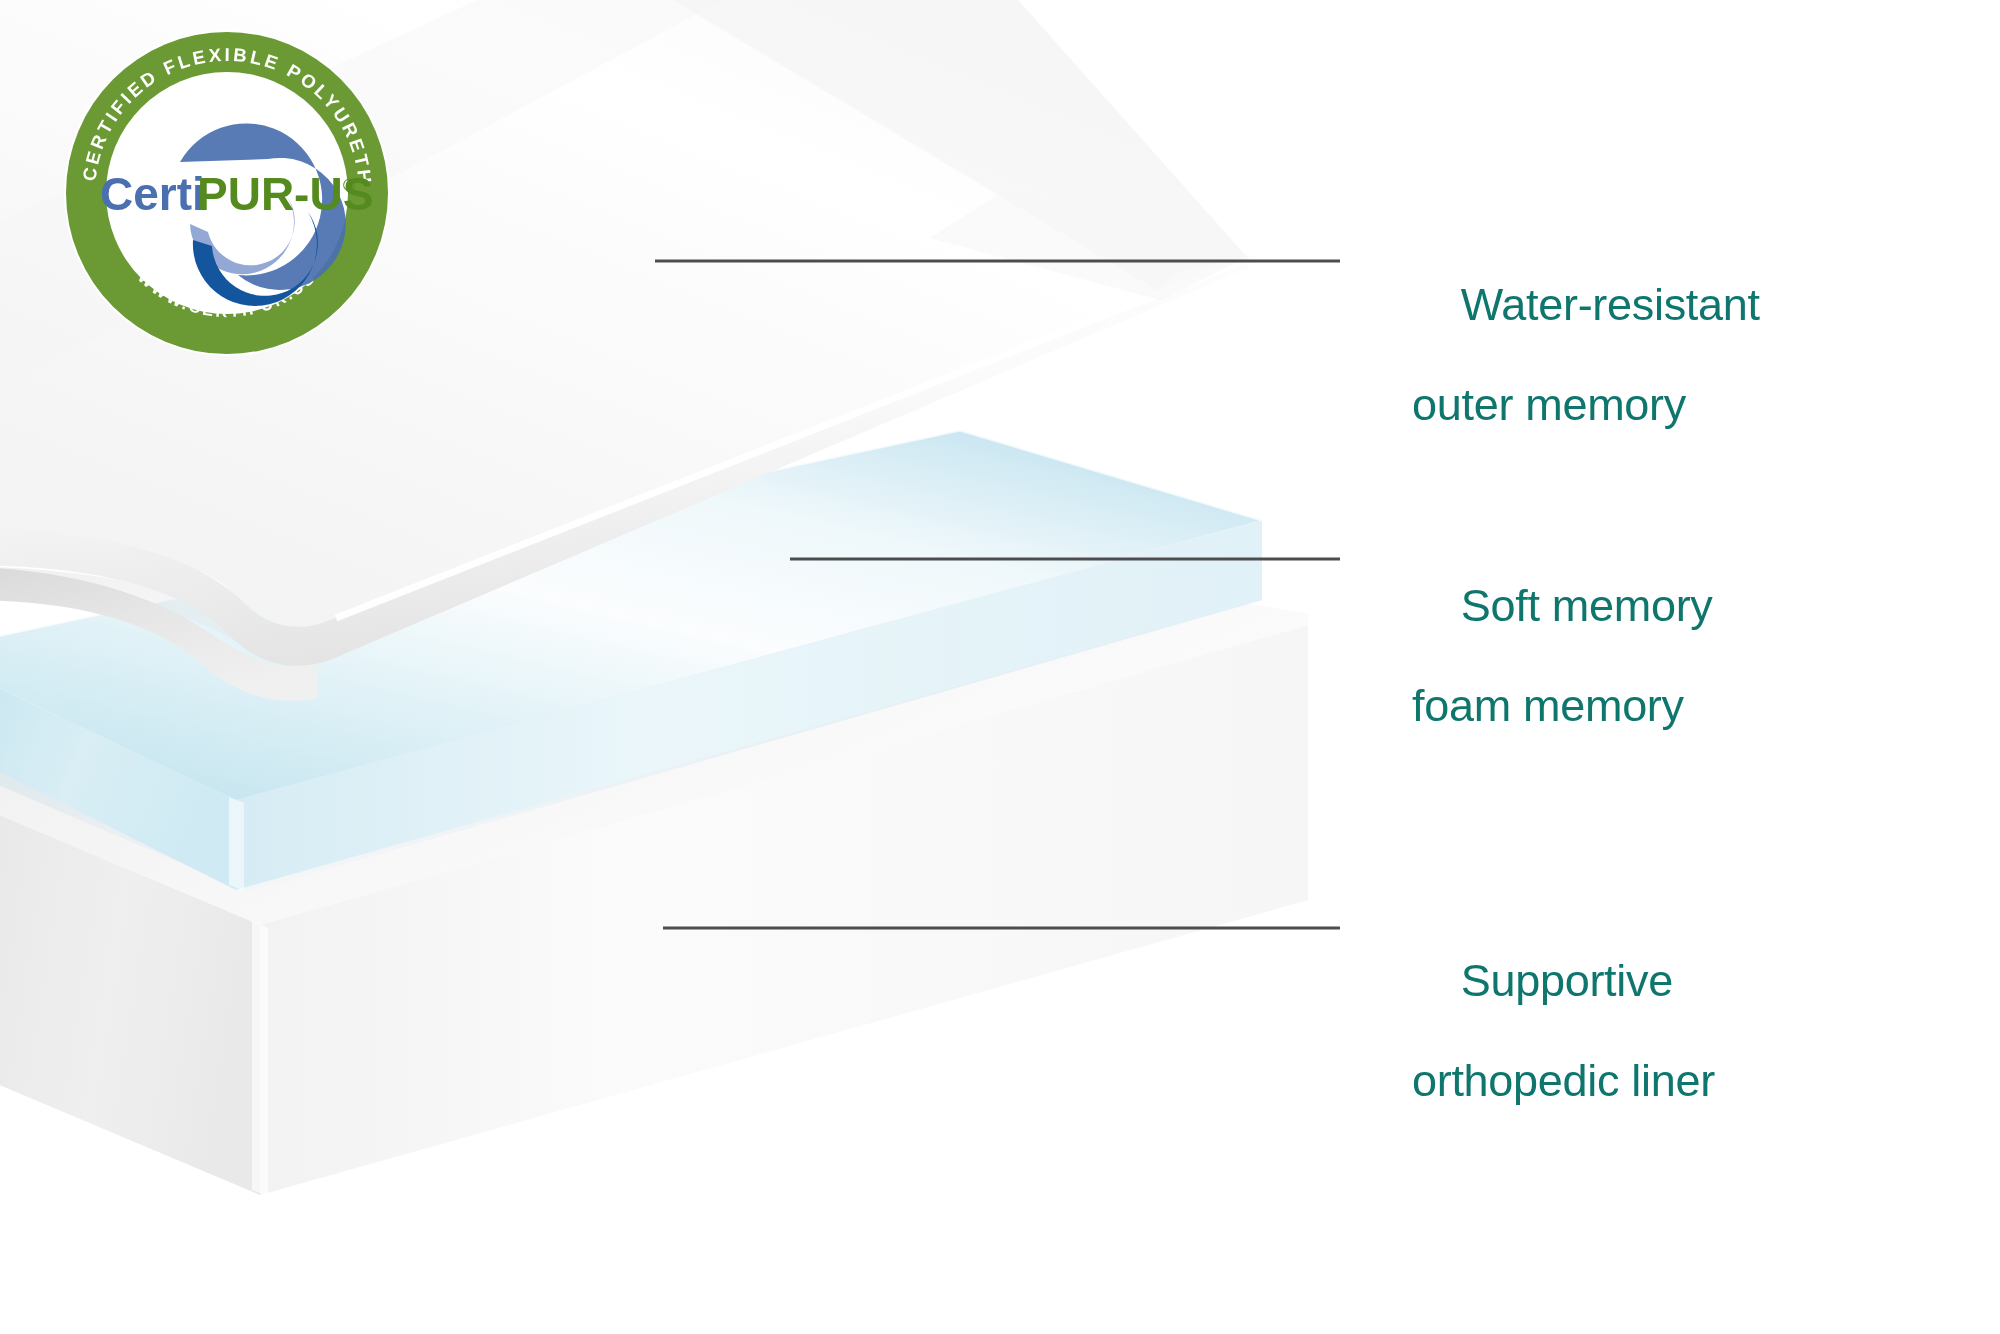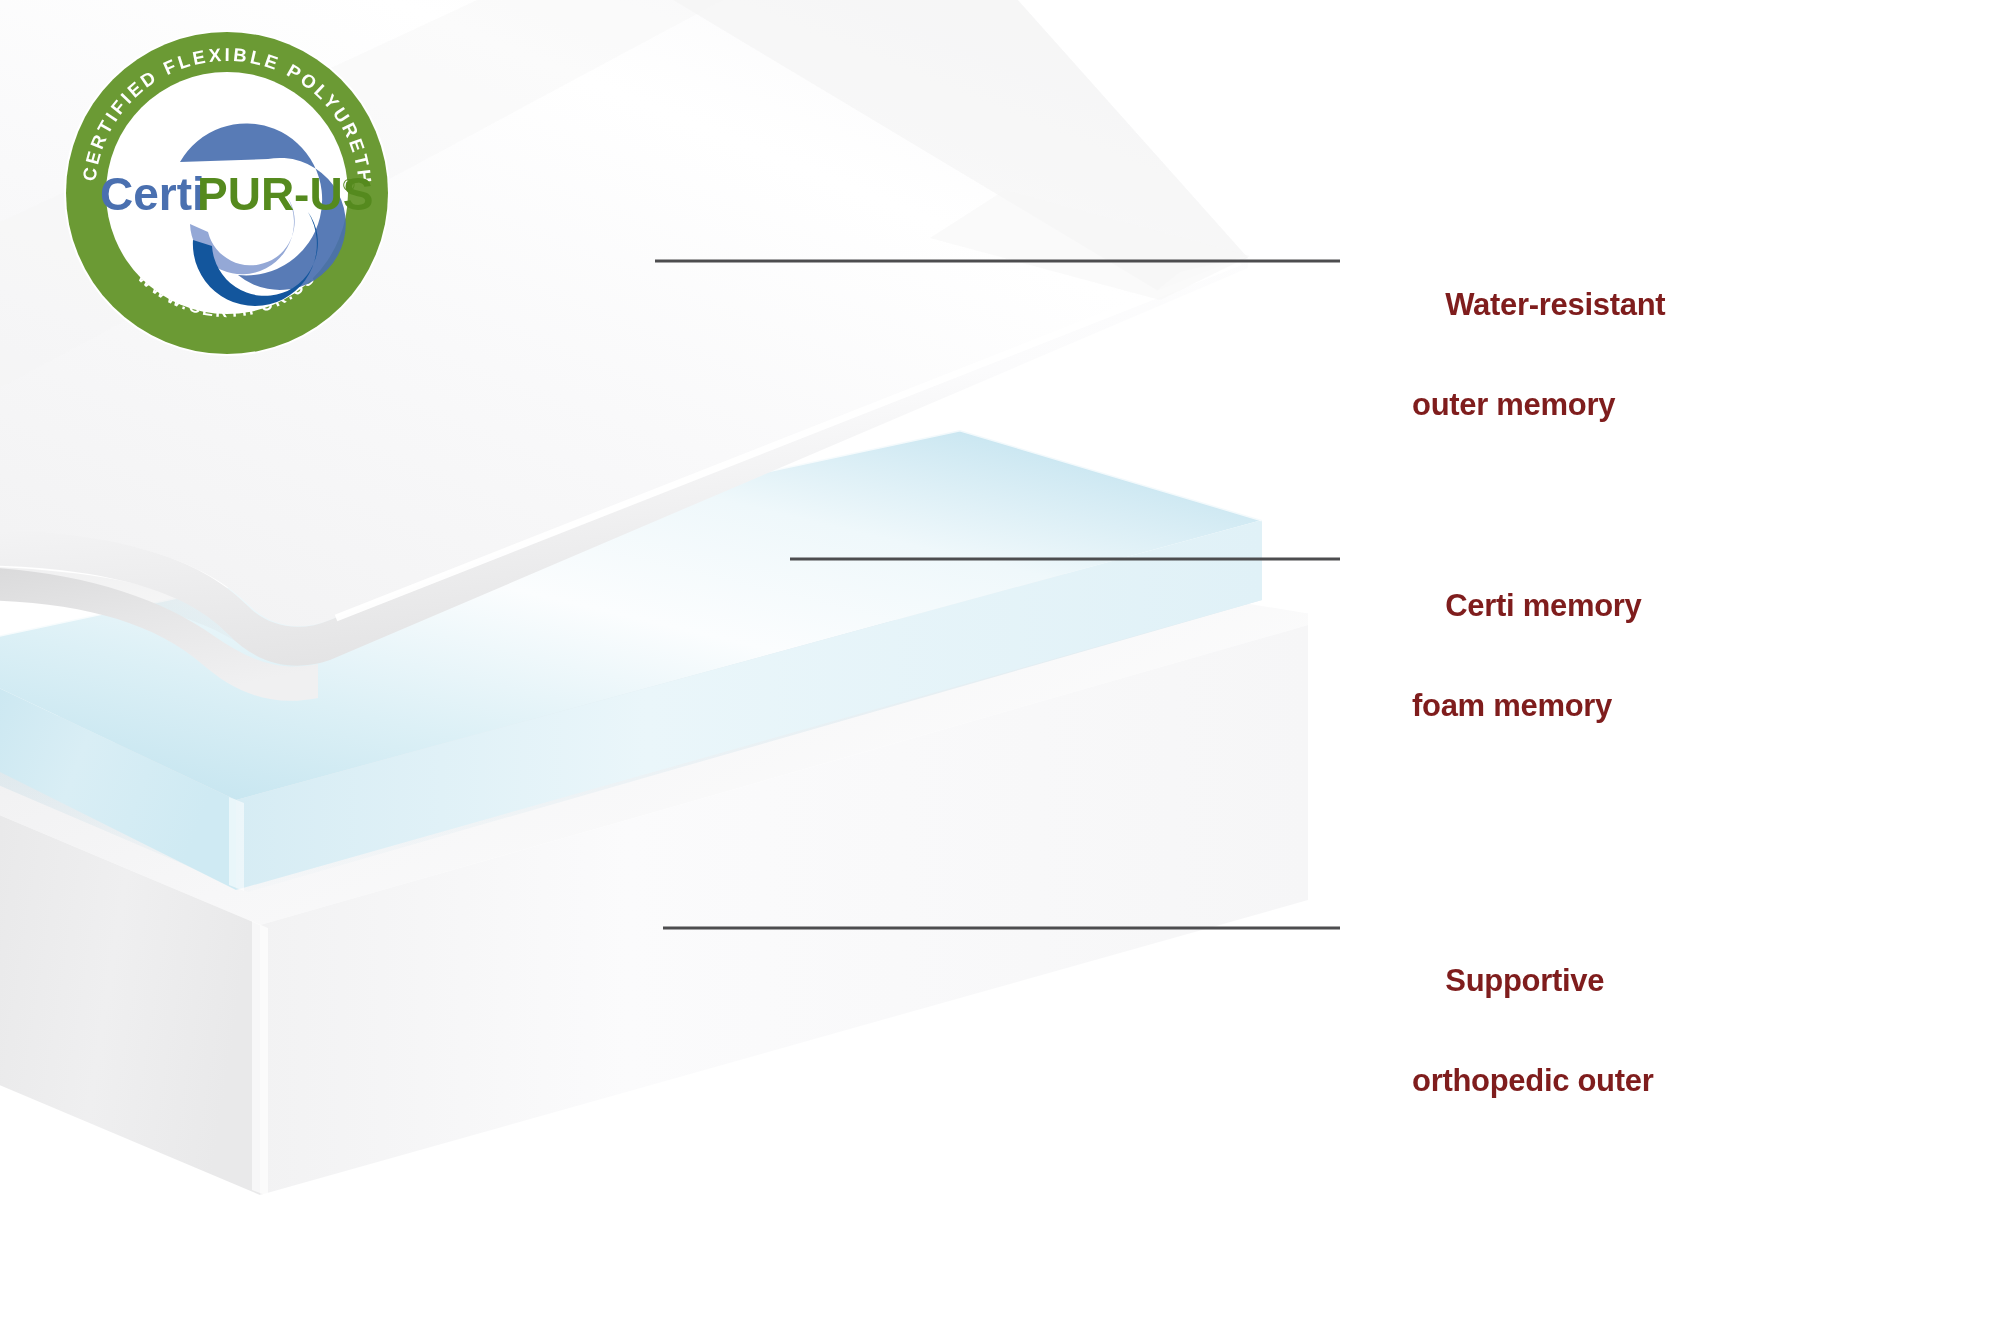--- a/index.html
+++ b/index.html
@@ -28,24 +28,24 @@
     position: absolute;
     left: 62px;
     top: 28px;
     width: 330px;
     height: 330px;
   }
   #badge-svg { width: 330px; height: 330px; display: block; }
 
   .callout {
     position: absolute;
-    color: #7f1d1d;
-    font-size: 31px;
+    color: #0f766e;
+    font-size: 45px;
     line-height: 50px;
-    font-weight: 700;
+    font-weight: 400;
     letter-spacing: -0.3px;
     white-space: pre;
   }
   #callout-1 { left: 1412px; top: 230px; }
   #callout-2 { left: 1412px; top: 531px; }
   #callout-3 { left: 1412px; top: 906px; }
   .callout-line2 { display: block; }
 </style>
 </head>
 <body>
@@ -203,22 +203,22 @@
       </g>
     </svg>
   </div>
 
   <div class="callout" id="callout-1">
     <span>Water-resistant</span>
     <span class="callout-line2">outer memory</span>
   </div>
 
   <div class="callout" id="callout-2">
-    <span>Certi memory</span>
+    <span>Soft memory</span>
     <span class="callout-line2">foam memory</span>
   </div>
 
   <div class="callout" id="callout-3">
     <span>Supportive</span>
-    <span class="callout-line2">orthopedic outer</span>
+    <span class="callout-line2">orthopedic liner</span>
   </div>
 
 </div>
 
 </body></html>

